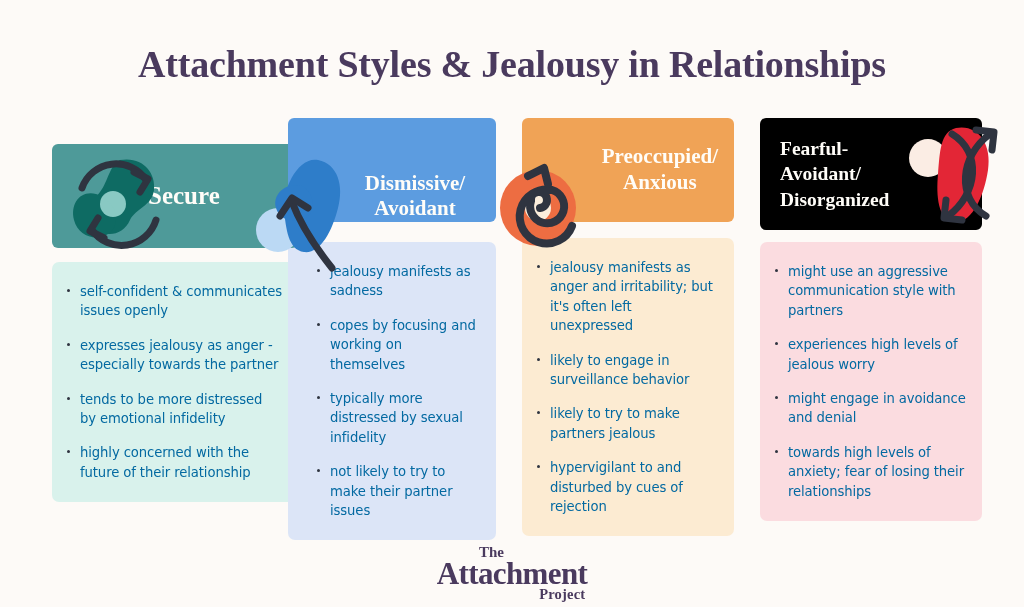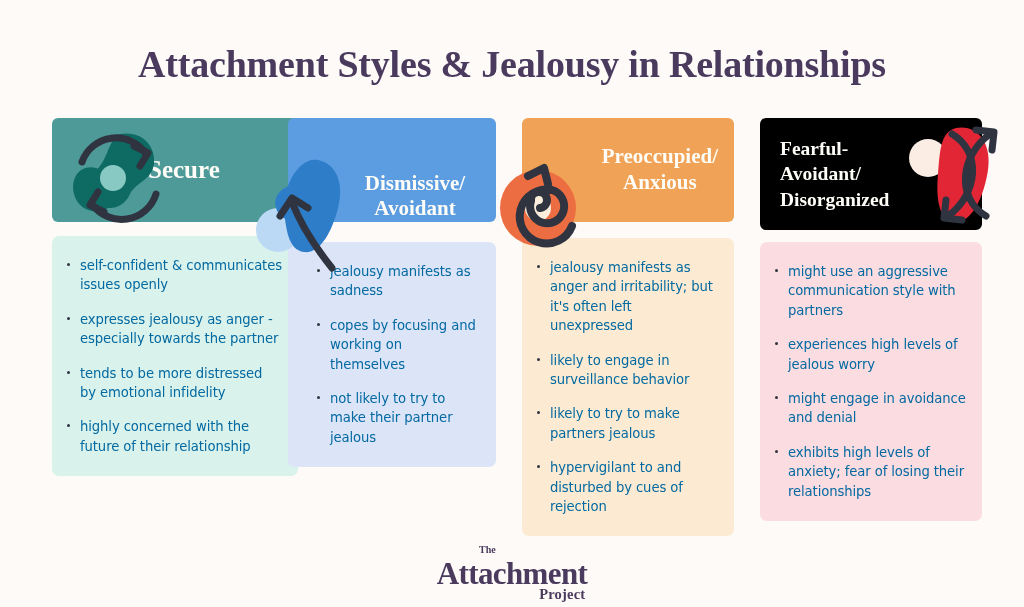--- a/index.html
+++ b/index.html
@@ -36,21 +36,21 @@
     top: 118px;
     left: 0;
     width: 1024px;
     height: 420px;
   }
   .column {
     position: absolute;
     top: 0;
     width: 210px;
   }
-  .col-0 { left: 52px;  width: 246px; }
+  .col-0 { left: 52px;  width: 246px; margin-top: 26px; }
   .col-1 { left: 288px; width: 208px; }
   .col-2 { left: 522px; width: 212px; }
   .col-3 { left: 760px; width: 222px; }
 
   
   .header-card {
     position: relative;
     border-radius: 6px;
     box-sizing: border-box;
     display: flex;
@@ -140,21 +140,21 @@
     display: inline-block;
     position: relative;
     text-align: center;
     line-height: 1;
   }
   .logo-the {
     position: absolute;
     top: -1px;
     left: 50%;
     margin-left: -33px;
-    font-size: 10px;
+    font-size: 15px;
     font-weight: bold;
   }
   .logo-main {
     display: block;
     font-size: 31px;
     font-weight: bold;
     letter-spacing: -0.6px;
     padding-top: 12px;
   }
   .logo-project {
@@ -208,21 +208,22 @@
           <path d="M86 132 C70 112 56 92 46 66" fill="none" stroke="#2F3440" stroke-width="7" stroke-linecap="round"></path>
           <path d="M34 80 L46 62 L62 72" fill="none" stroke="#2F3440" stroke-width="7" stroke-linecap="round" stroke-linejoin="round"></path>
         </svg>
       </span>
       <span class="header-label">Dismissive/<br>Avoidant</span>
     </div>
     <div class="body-panel" style="background:#DCE5F7;">
       <ul class="bullets">
         <li>jealousy manifests as sadness</li>
         <li>copes by focusing and working on themselves</li>
-        <li>not likely to try to make their partner jealous</li>
+        <li>typically more distressed by sexual infidelity</li>
+        <li>not likely to try to make their partner issues</li>
       </ul>
     </div>
   </div>
 
   <div class="column col-2">
     <div class="header-card" style="background:#F0A356;">
       <span class="deco deco-preocc">
         <svg viewBox="0 0 104 104" width="104" height="104">
           <circle cx="52" cy="58" r="38" fill="#ED6D42"></circle>
           <circle cx="52" cy="58" r="13" fill="#FBEEDC"></circle>
@@ -254,21 +255,21 @@
           <path d="M68 108 L50 106 L52 88" fill="none" stroke="#2F3440" stroke-width="7" stroke-linecap="round" stroke-linejoin="round"></path>
         </svg>
       </span>
       <span class="header-label">Fearful-<br>Avoidant/<br>Disorganized</span>
     </div>
     <div class="body-panel" style="background:#FBDCE0;">
       <ul class="bullets">
         <li>might use an aggressive communication style with partners</li>
         <li>experiences high levels of jealous worry</li>
         <li>might engage in avoidance and denial</li>
-        <li>exhibits high levels of anxiety; fear of losing their relationships</li>
+        <li>towards high levels of anxiety; fear of losing their relationships</li>
       </ul>
     </div>
   </div>
 
 </div>
 
 <div class="footer-logo">
   <span class="logo-inner">
     <span class="logo-the">The</span>
     <span class="logo-main">Attachment</span>

